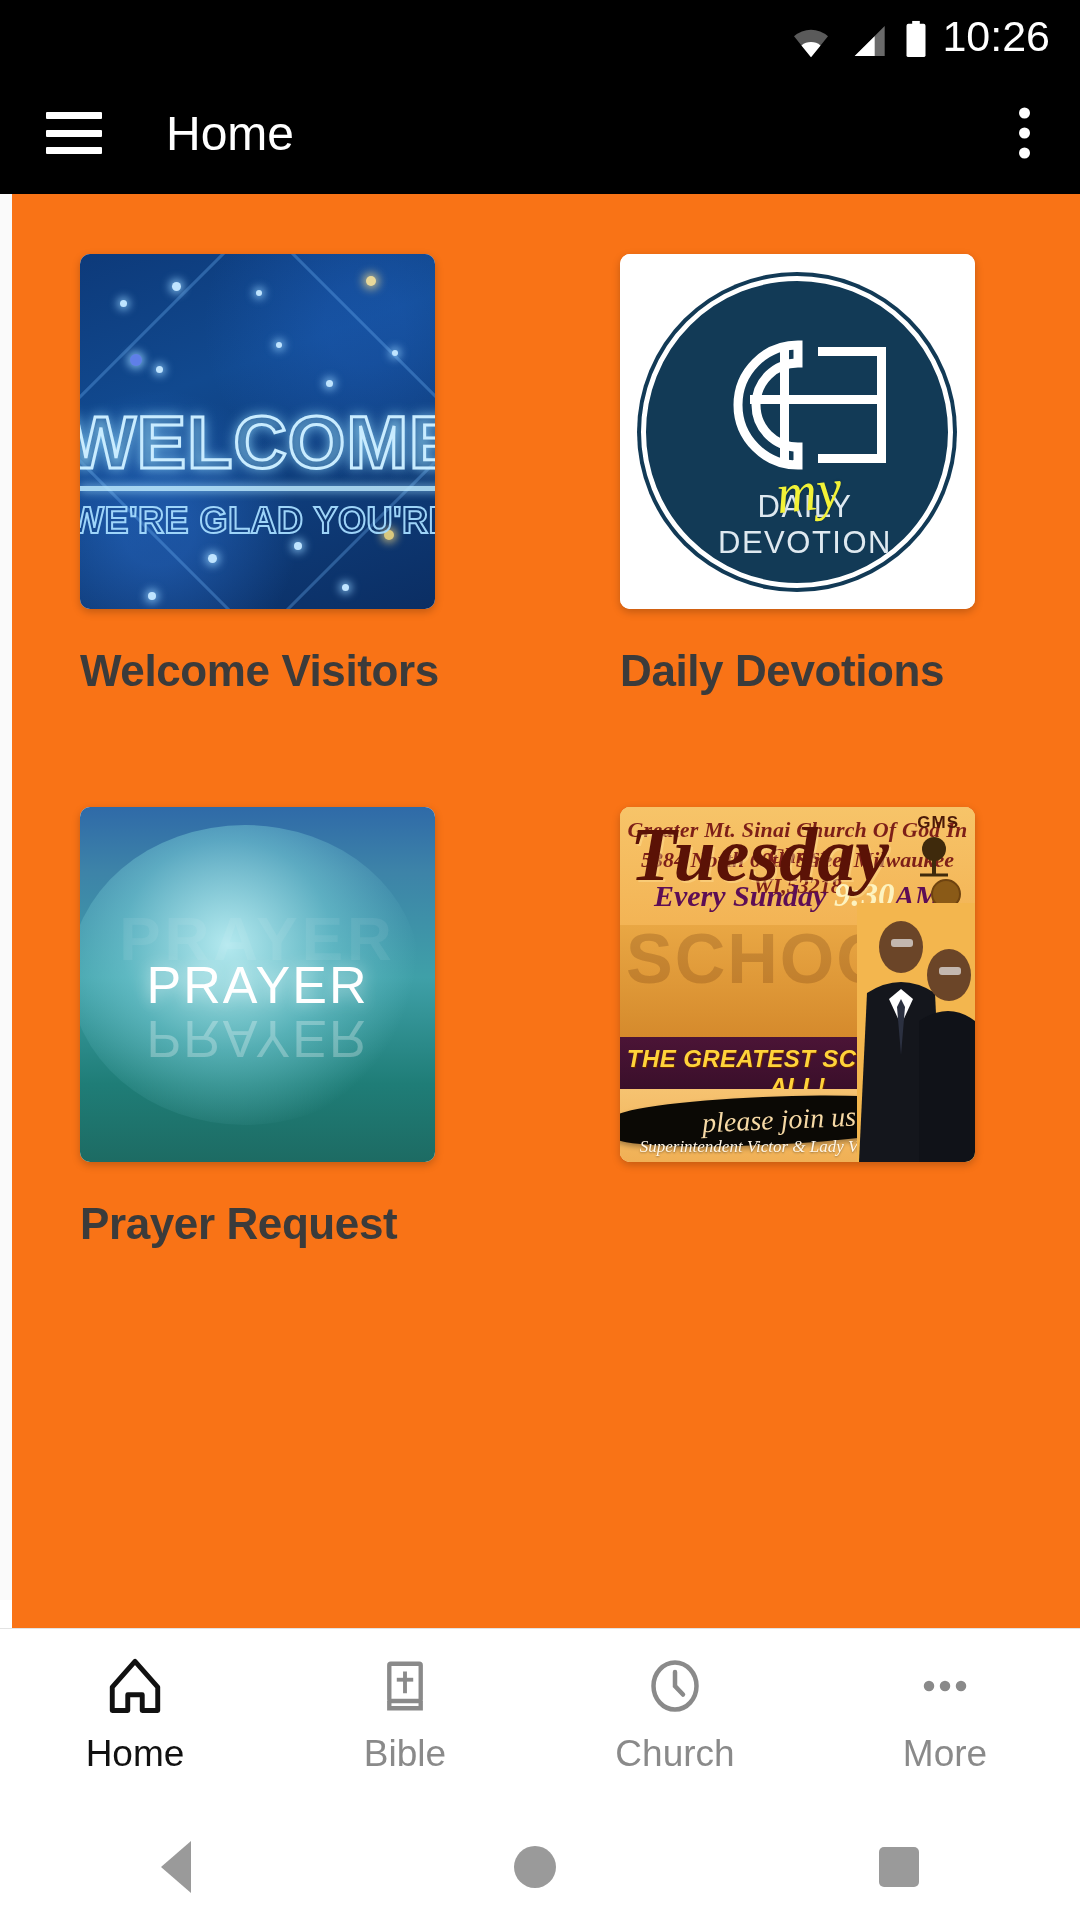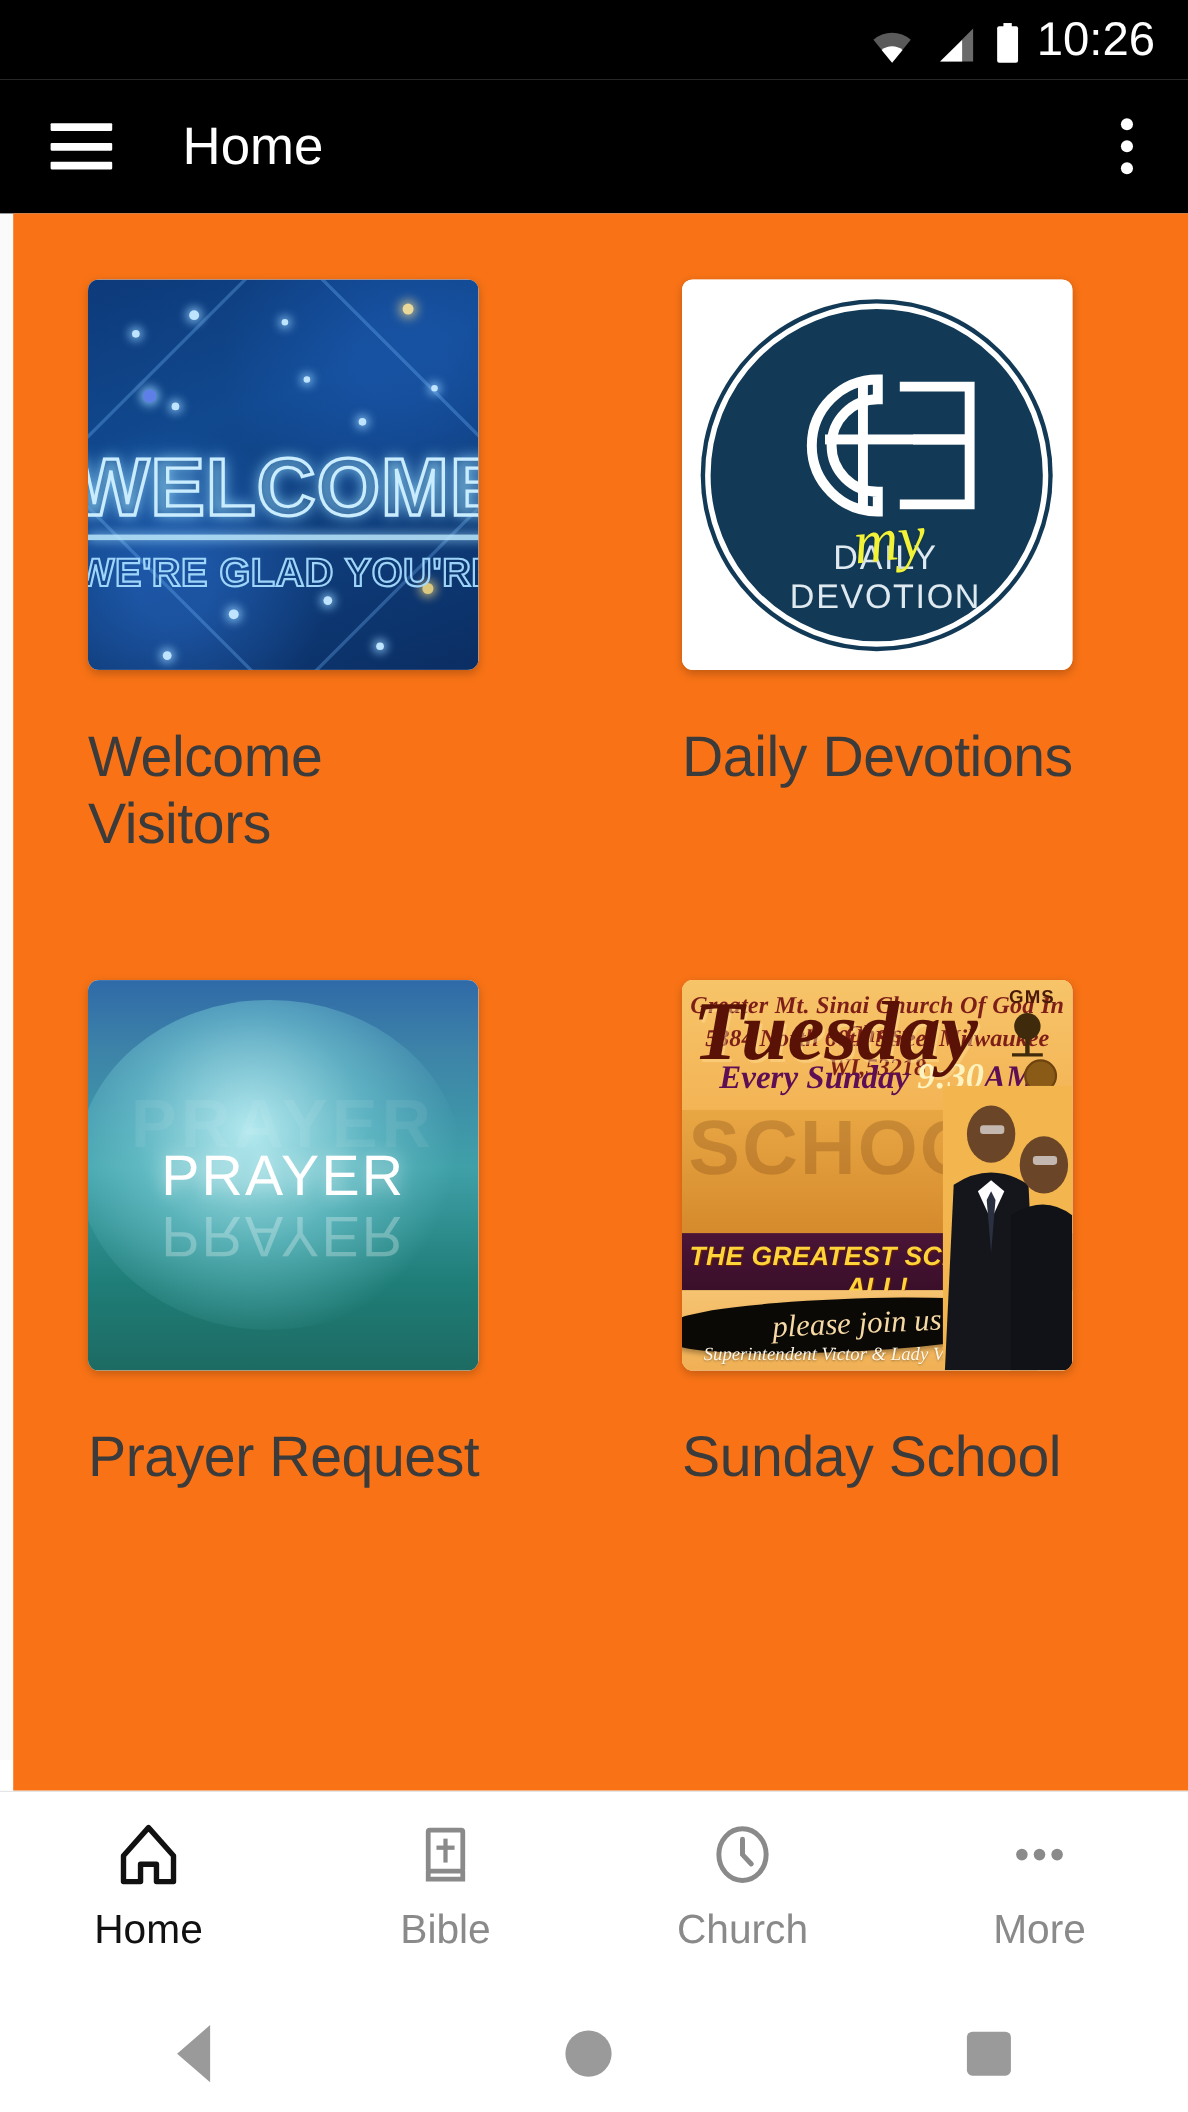--- a/index.html
+++ b/index.html
@@ -41,21 +41,21 @@
   .grid { display:grid; grid-template-columns:1fr 1fr; }
   .cellwrap { padding:0 0 0 0; }
   .cell { padding-left:68px; }
 
   .tile {
     width:355px; height:355px; border-radius:10px; overflow:hidden;
     position:relative; background:#fff;
     box-shadow:0 3px 9px rgba(0,0,0,.22);
   }
   .cell-label {
-    margin-top:49px; font-size:52px; font-weight:normal; color:#3b3b3b;
+    margin-top:36px; font-size:44px; font-weight:bold; color:#3b3b3b;
     line-height:1.18; width:380px; letter-spacing:-0.4px;
   }
   .row2 { margin-top:110px; }
 
   
   .art-welcome {
     width:100%; height:100%;
     background:
       radial-gradient(circle at 22% 78%, rgba(60,140,255,.30) 0 9%, transparent 36%),
       radial-gradient(circle at 80% 20%, rgba(40,110,220,.25) 0 10%, transparent 40%),
@@ -336,21 +336,20 @@
                 <path d="M10 90 q34 -22 68 0 l8 169 l-84 0 Z" fill="#14161c"></path>
                 <path d="M44 86 l-12 10 l12 26 l12 -26 Z" fill="#ffffff"></path>
                 <path d="M44 96 l-4 8 l4 48 l4 -48 Z" fill="#2b3040"></path>
                 <ellipse cx="92" cy="72" rx="22" ry="26" fill="#6b4528"></ellipse>
                 <path d="M62 118 q30 -20 56 0 l0 141 l-56 0 Z" fill="#101218"></path>
                 <rect x="34" y="36" width="22" height="8" rx="3" fill="#e8e8e8" opacity=".7"></rect>
                 <rect x="82" y="64" width="22" height="8" rx="3" fill="#e8e8e8" opacity=".7"></rect>
               </svg>
             </div>
           </div>
-          <div class="cell-label">Sunday School</div>
         </div>
       </div>
 
     </div>
   </div>
 
   <div class="tabbar">
 
     <div class="tab active">
       <div class="ticon">

